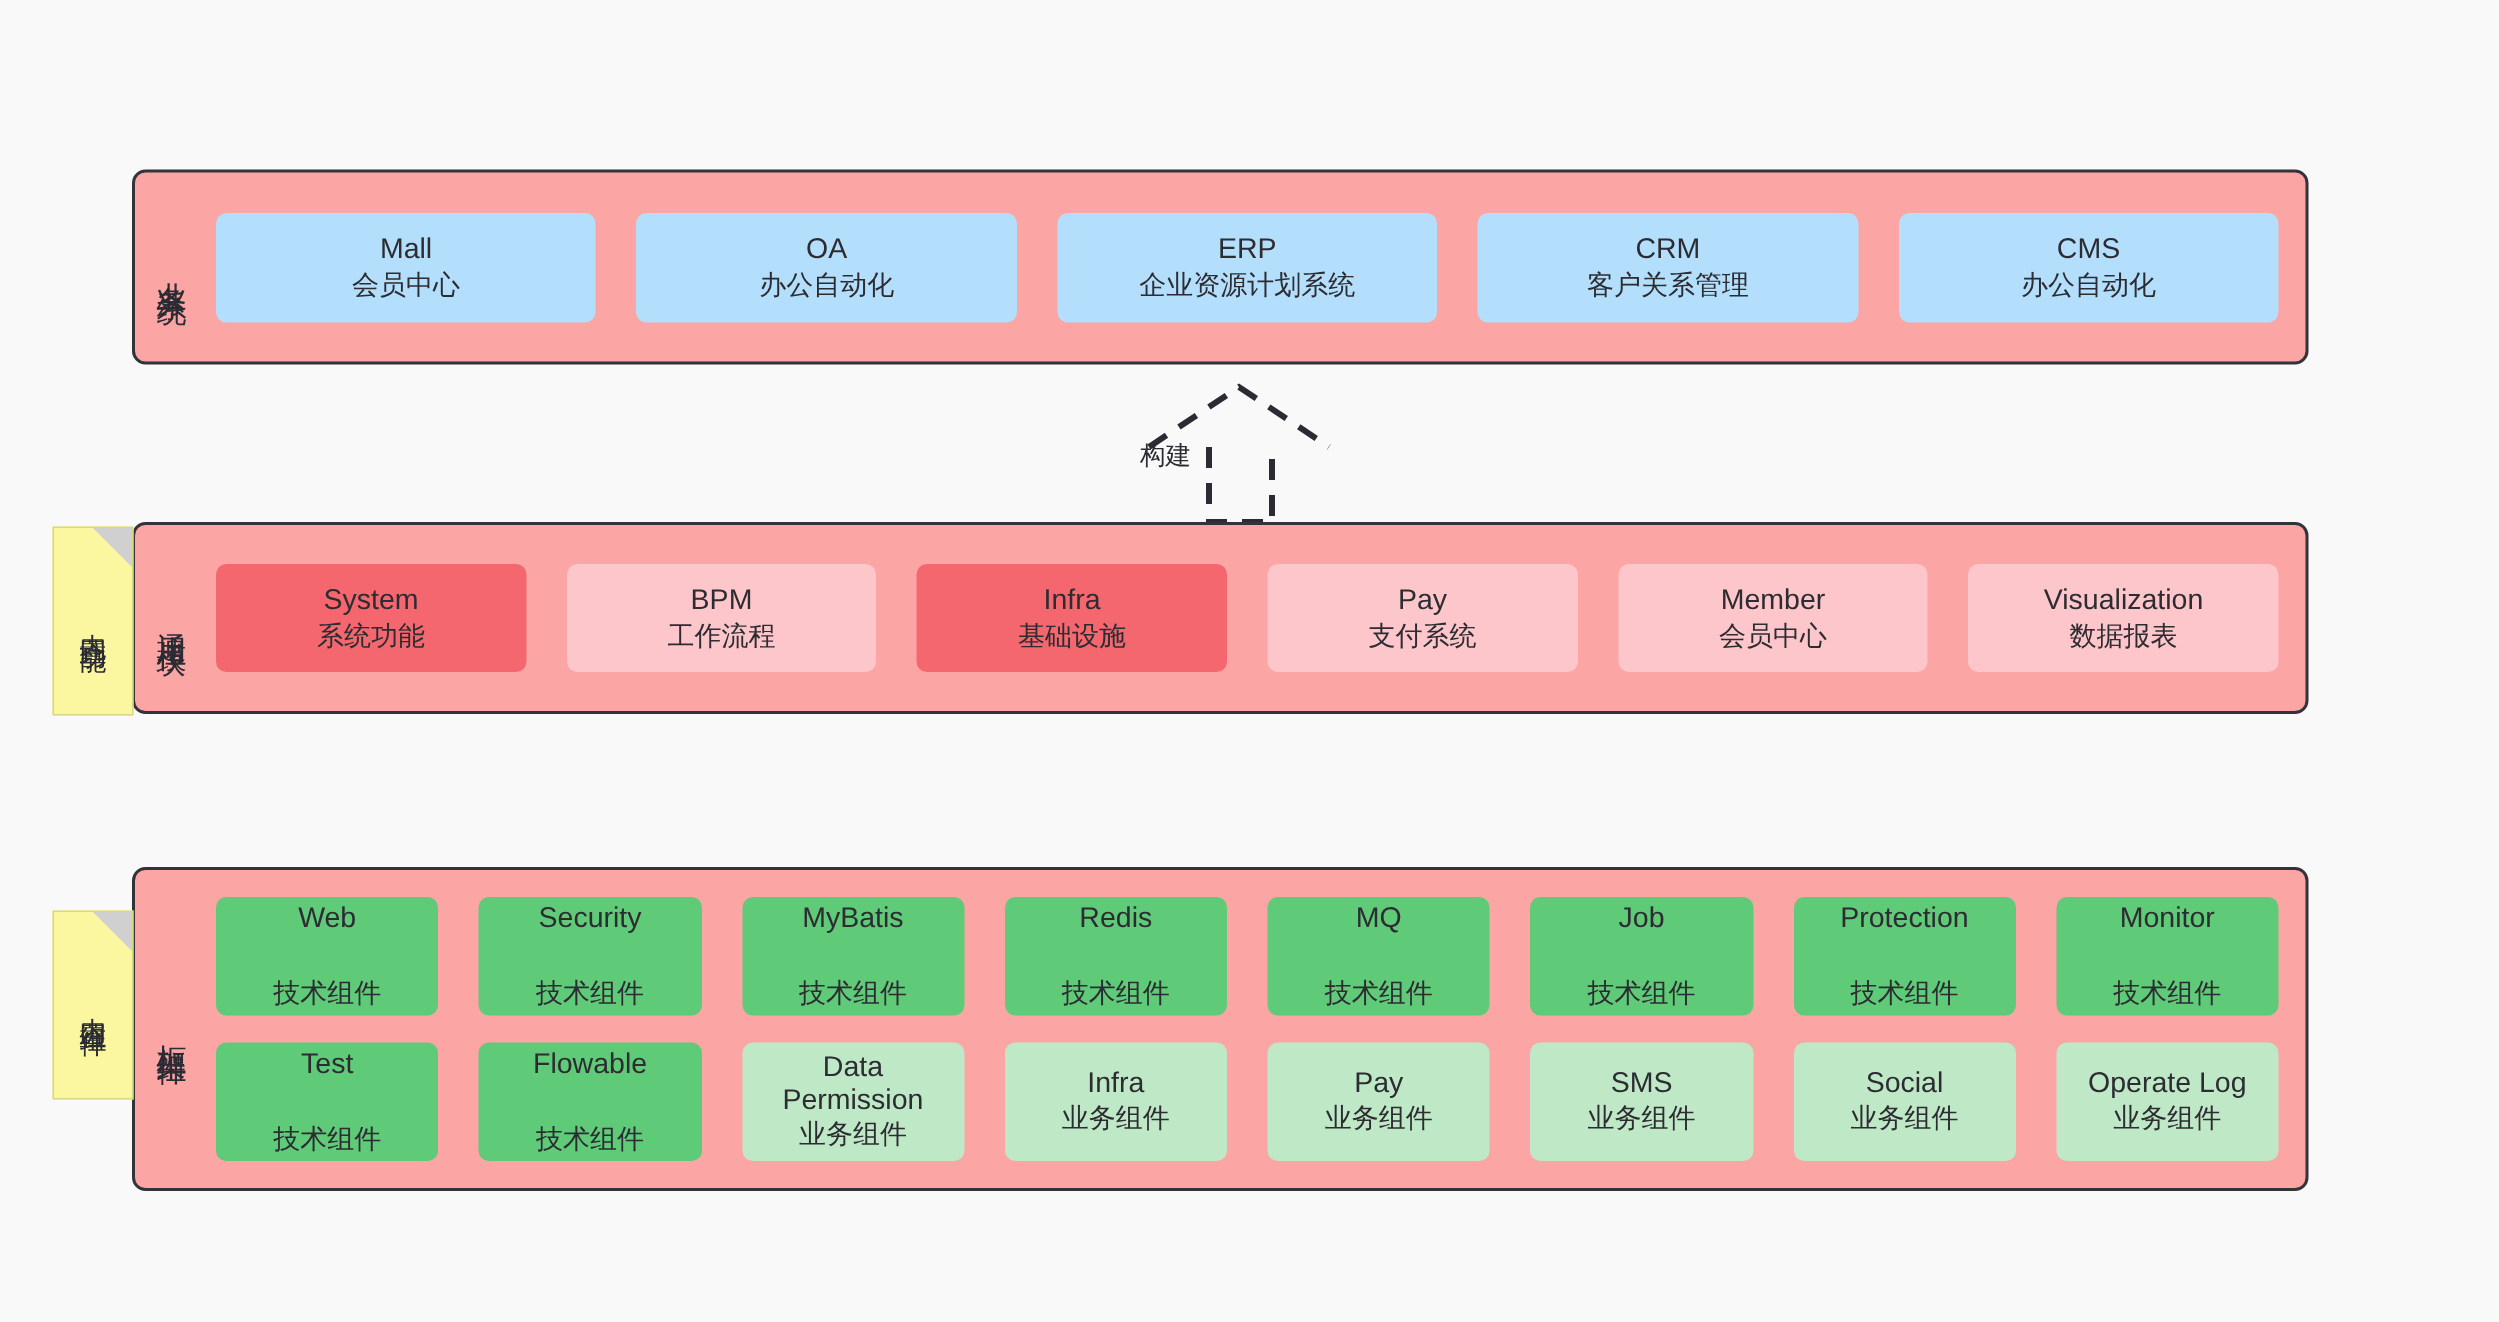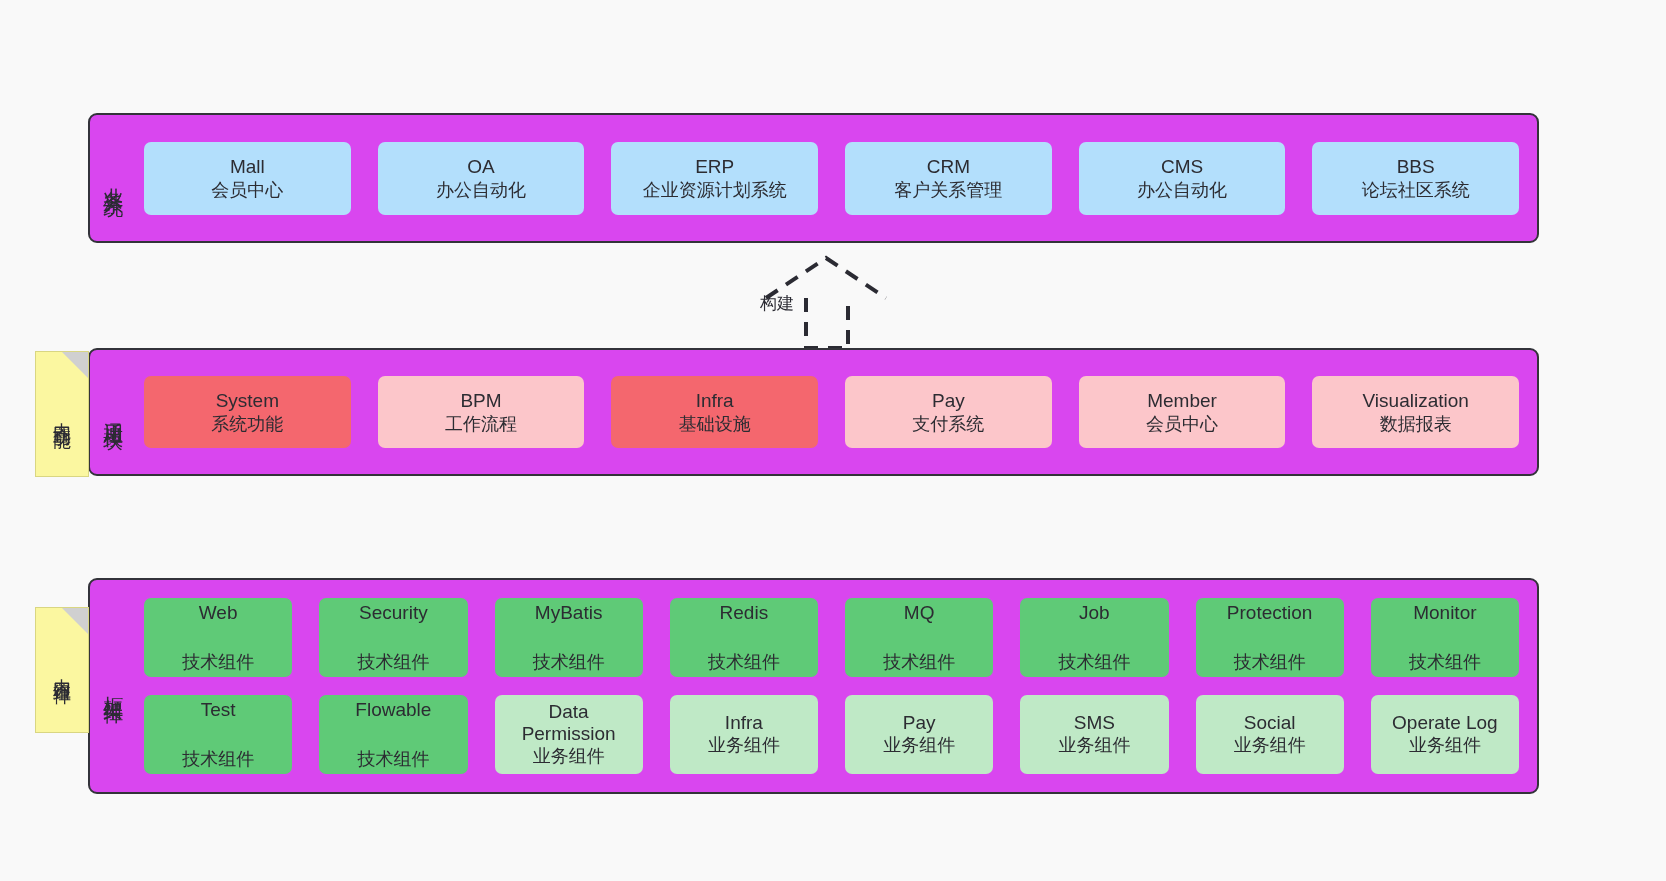--- a/index.html
+++ b/index.html
@@ -17,21 +17,21 @@
 
   .canvas {
     position: absolute;
     inset: 0;
   }
 
   
   .layer {
     position: absolute;
     box-sizing: border-box;
-    background: #d946ef;
+    background: #fca5a5;
     border: 2.5px solid #33333a;
     border-radius: 9px;
     display: flex;
     align-items: stretch;
   }
 
   .layer-title {
     flex: 0 0 auto;
     width: 42px;
     display: flex;
@@ -207,24 +207,20 @@
           <span class="n-cn">企业资源计划系统</span>
         </div>
         <div class="node blue">
           <span class="n-en">CRM</span>
           <span class="n-cn">客户关系管理</span>
         </div>
         <div class="node blue">
           <span class="n-en">CMS</span>
           <span class="n-cn">办公自动化</span>
         </div>
-        <div class="node blue">
-          <span class="n-en">BBS</span>
-          <span class="n-cn">论坛社区系统</span>
-        </div>
       </div>
     </div>
   </div>
 
   <div class="arrow-group" id="arrow-build">
     <svg width="160" height="100" viewBox="0 0 160 100">
       <path d="M 6 46 L 66 6 L 126 46" fill="none" stroke="#2b2b33" stroke-width="4" stroke-dasharray="14,10" stroke-linecap="butt"></path>
       <path d="M 46 46 L 46 96 L 88 96 L 88 46" fill="none" stroke="#2b2b33" stroke-width="4" stroke-dasharray="14,10" stroke-linecap="butt"></path>
     </svg>
     <div class="arrow-label">构建</div>

